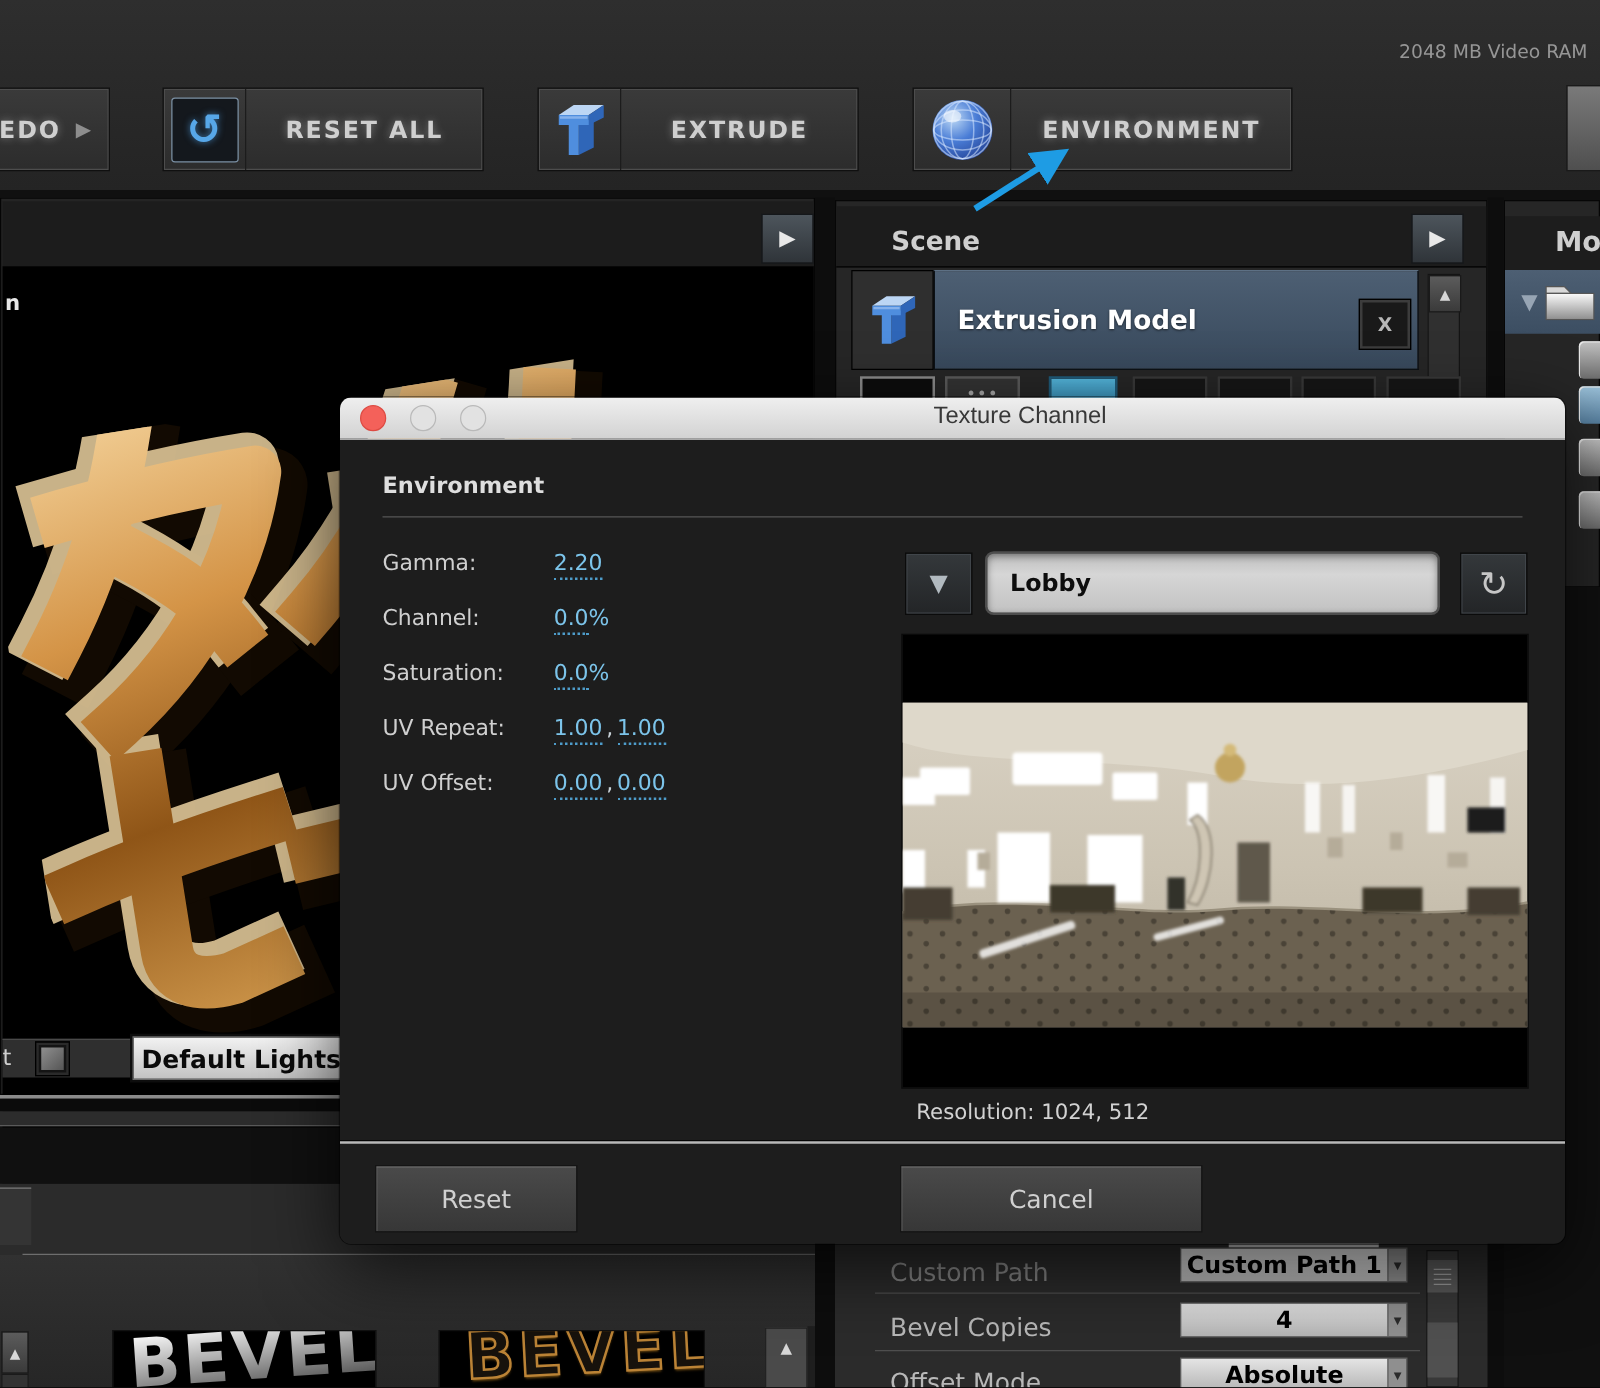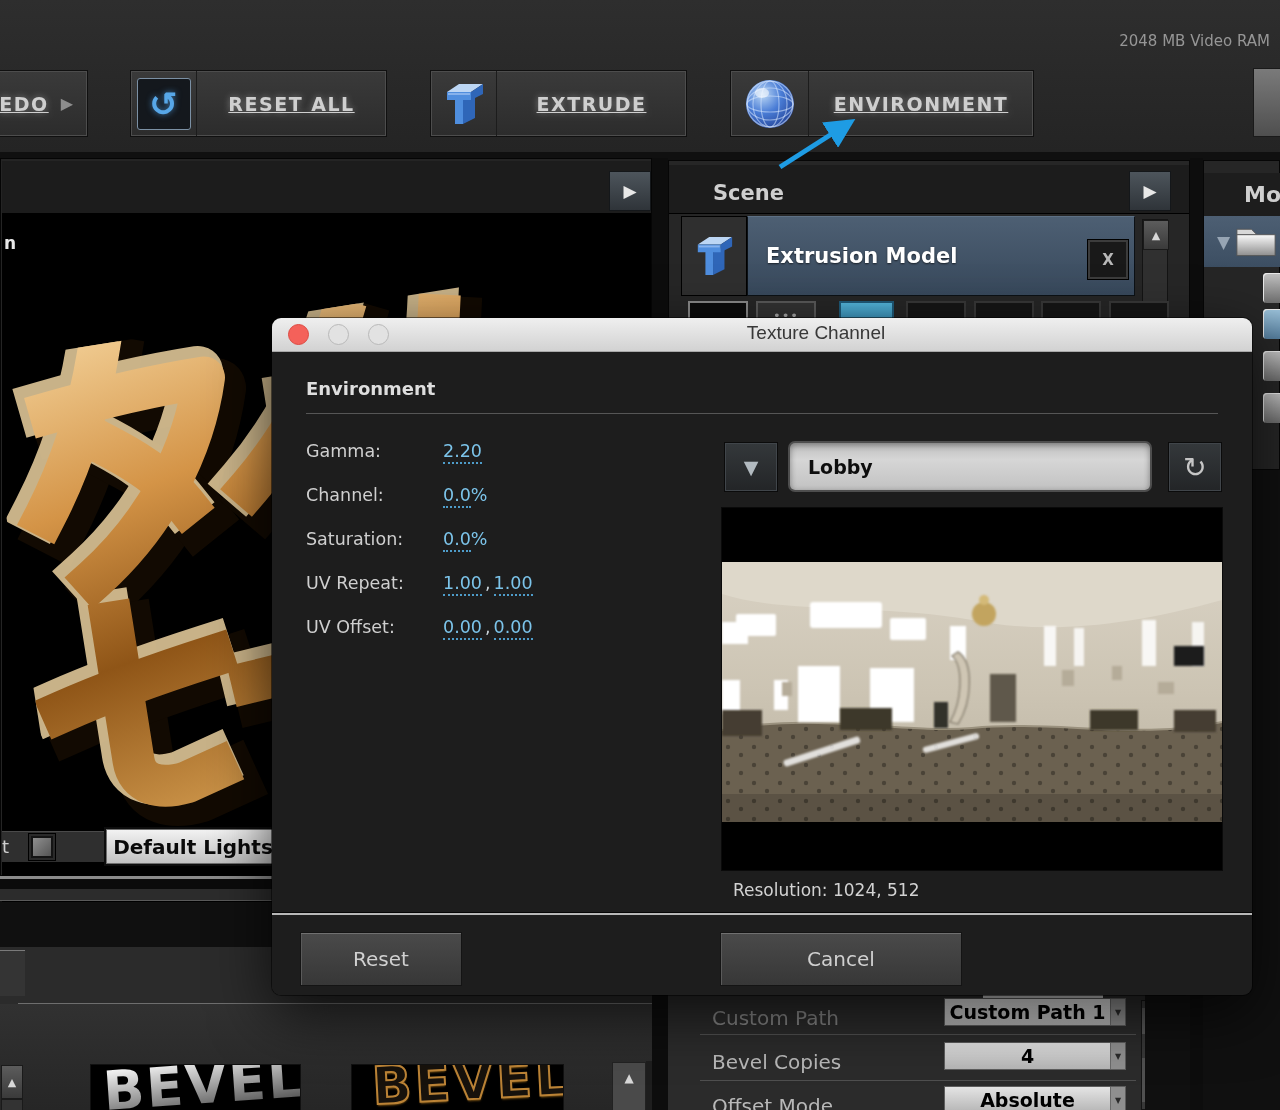--- a/index.html
+++ b/index.html
@@ -7,21 +7,21 @@
        font-family:"DejaVu Sans","Liberation Sans",sans-serif;}
   .abs{position:absolute;}
 
   
   .statusbar{left:0;top:0;width:1280px;height:152px;background:linear-gradient(#2e2e2e,#242424);}
   .gpu-line{right:10px;top:6px;font-size:16px;color:#d6d6d6;}
   .vram-line{right:10px;top:32px;font-size:15px;color:#969696;}
   .tb-btn{top:70px;height:65px;background:linear-gradient(#3a3a3a,#2c2c2c);border:1px solid #101010;
           box-shadow:inset 0 0 0 1px #4d4d4d;display:flex;align-items:center;}
   .tb-label{font-size:19px;font-weight:bold;color:#cfcfcf;letter-spacing:1.5px;
-            text-shadow:0 0 7px rgba(255,255,255,.35);flex:1;text-align:center;text-decoration:underline;}
+            text-shadow:0 0 7px rgba(255,255,255,.35);flex:1;text-align:center;}
   .tb-iconcell{width:66px;height:100%;display:flex;align-items:center;justify-content:center;
                border-right:1px solid #1c1c1c;box-sizing:border-box;}
   .reset-iconbox{width:52px;height:50px;background:#14181d;border:1px solid #7b90a4;border-radius:3px;
                  display:flex;align-items:center;justify-content:center;}
   .reset-glyph{font-size:34px;line-height:1;color:#57a7e8;font-weight:bold;text-shadow:0 0 6px rgba(80,160,230,.7);}
   .refresh-glyph{font-size:28px;color:#c6c6c6;}
   .redo-row{display:flex;align-items:center;gap:12px;width:100%;justify-content:flex-end;padding-right:14px;}
   .redo-arrow{color:#8d8d8d;font-size:16px;}
 
   
@@ -101,21 +101,21 @@
   .mp-header{left:0;top:12px;width:77px;height:43px;background:#1d1d1d;display:flex;align-items:center;}
   .mp-title{margin-left:40px;font-size:22px;}
   .mp-row{left:0;top:55px;width:77px;height:51px;background:linear-gradient(#4d5f73,#3c4e62);
           display:flex;align-items:center;}
   .mp-tri{margin-left:13px;color:#97a5b4;font-size:17px;}
   .mp-icon{position:absolute;left:59px;width:18px;height:30px;border-radius:4px 0 0 4px;
            background:linear-gradient(#c2c2c2,#6e6e6e);box-shadow:inset 1px 1px 0 #e8e8e8;}
   .mp-icon.blue{background:linear-gradient(#9cc2da,#557e9e);}
 
   
-  .props-panel{left:668px;top:960px;width:477px;height:150px;background:#2b2b2b;overflow:hidden;}
+  .props-panel{left:668px;top:960px;width:522px;height:150px;background:#2b2b2b;overflow:hidden;}
   .peek1{left:315px;top:26px;width:120px;height:12px;background:#c9c9c9;border-radius:4px 4px 0 0;}
   .peek2{left:55px;top:29px;width:239px;height:4px;background:#a8a8a8;}
   .prow-label{position:absolute;left:44px;font-size:20px;}
   .pfield{position:absolute;left:276px;width:182px;height:28px;display:flex;border:1px solid #5d5d5d;box-sizing:border-box;}
   .pfield-val{flex:1;background:linear-gradient(#e4e4e4,#b4b4b4);display:flex;align-items:center;justify-content:center;
               font-size:19px;font-weight:bold;color:#000;}
   .pfield-arrow{width:14px;background:#8f8f8f;display:flex;align-items:center;justify-content:center;
                 font-size:8px;color:#2a2a2a;border-left:1px solid #6a6a6a;}
   .pdiv{position:absolute;left:32px;width:436px;height:1px;background:#4f4f4f;}
   .pscroll-track{left:473px;top:40px;width:26px;height:110px;background:#383838;border:1px solid #141414;box-sizing:border-box;}

